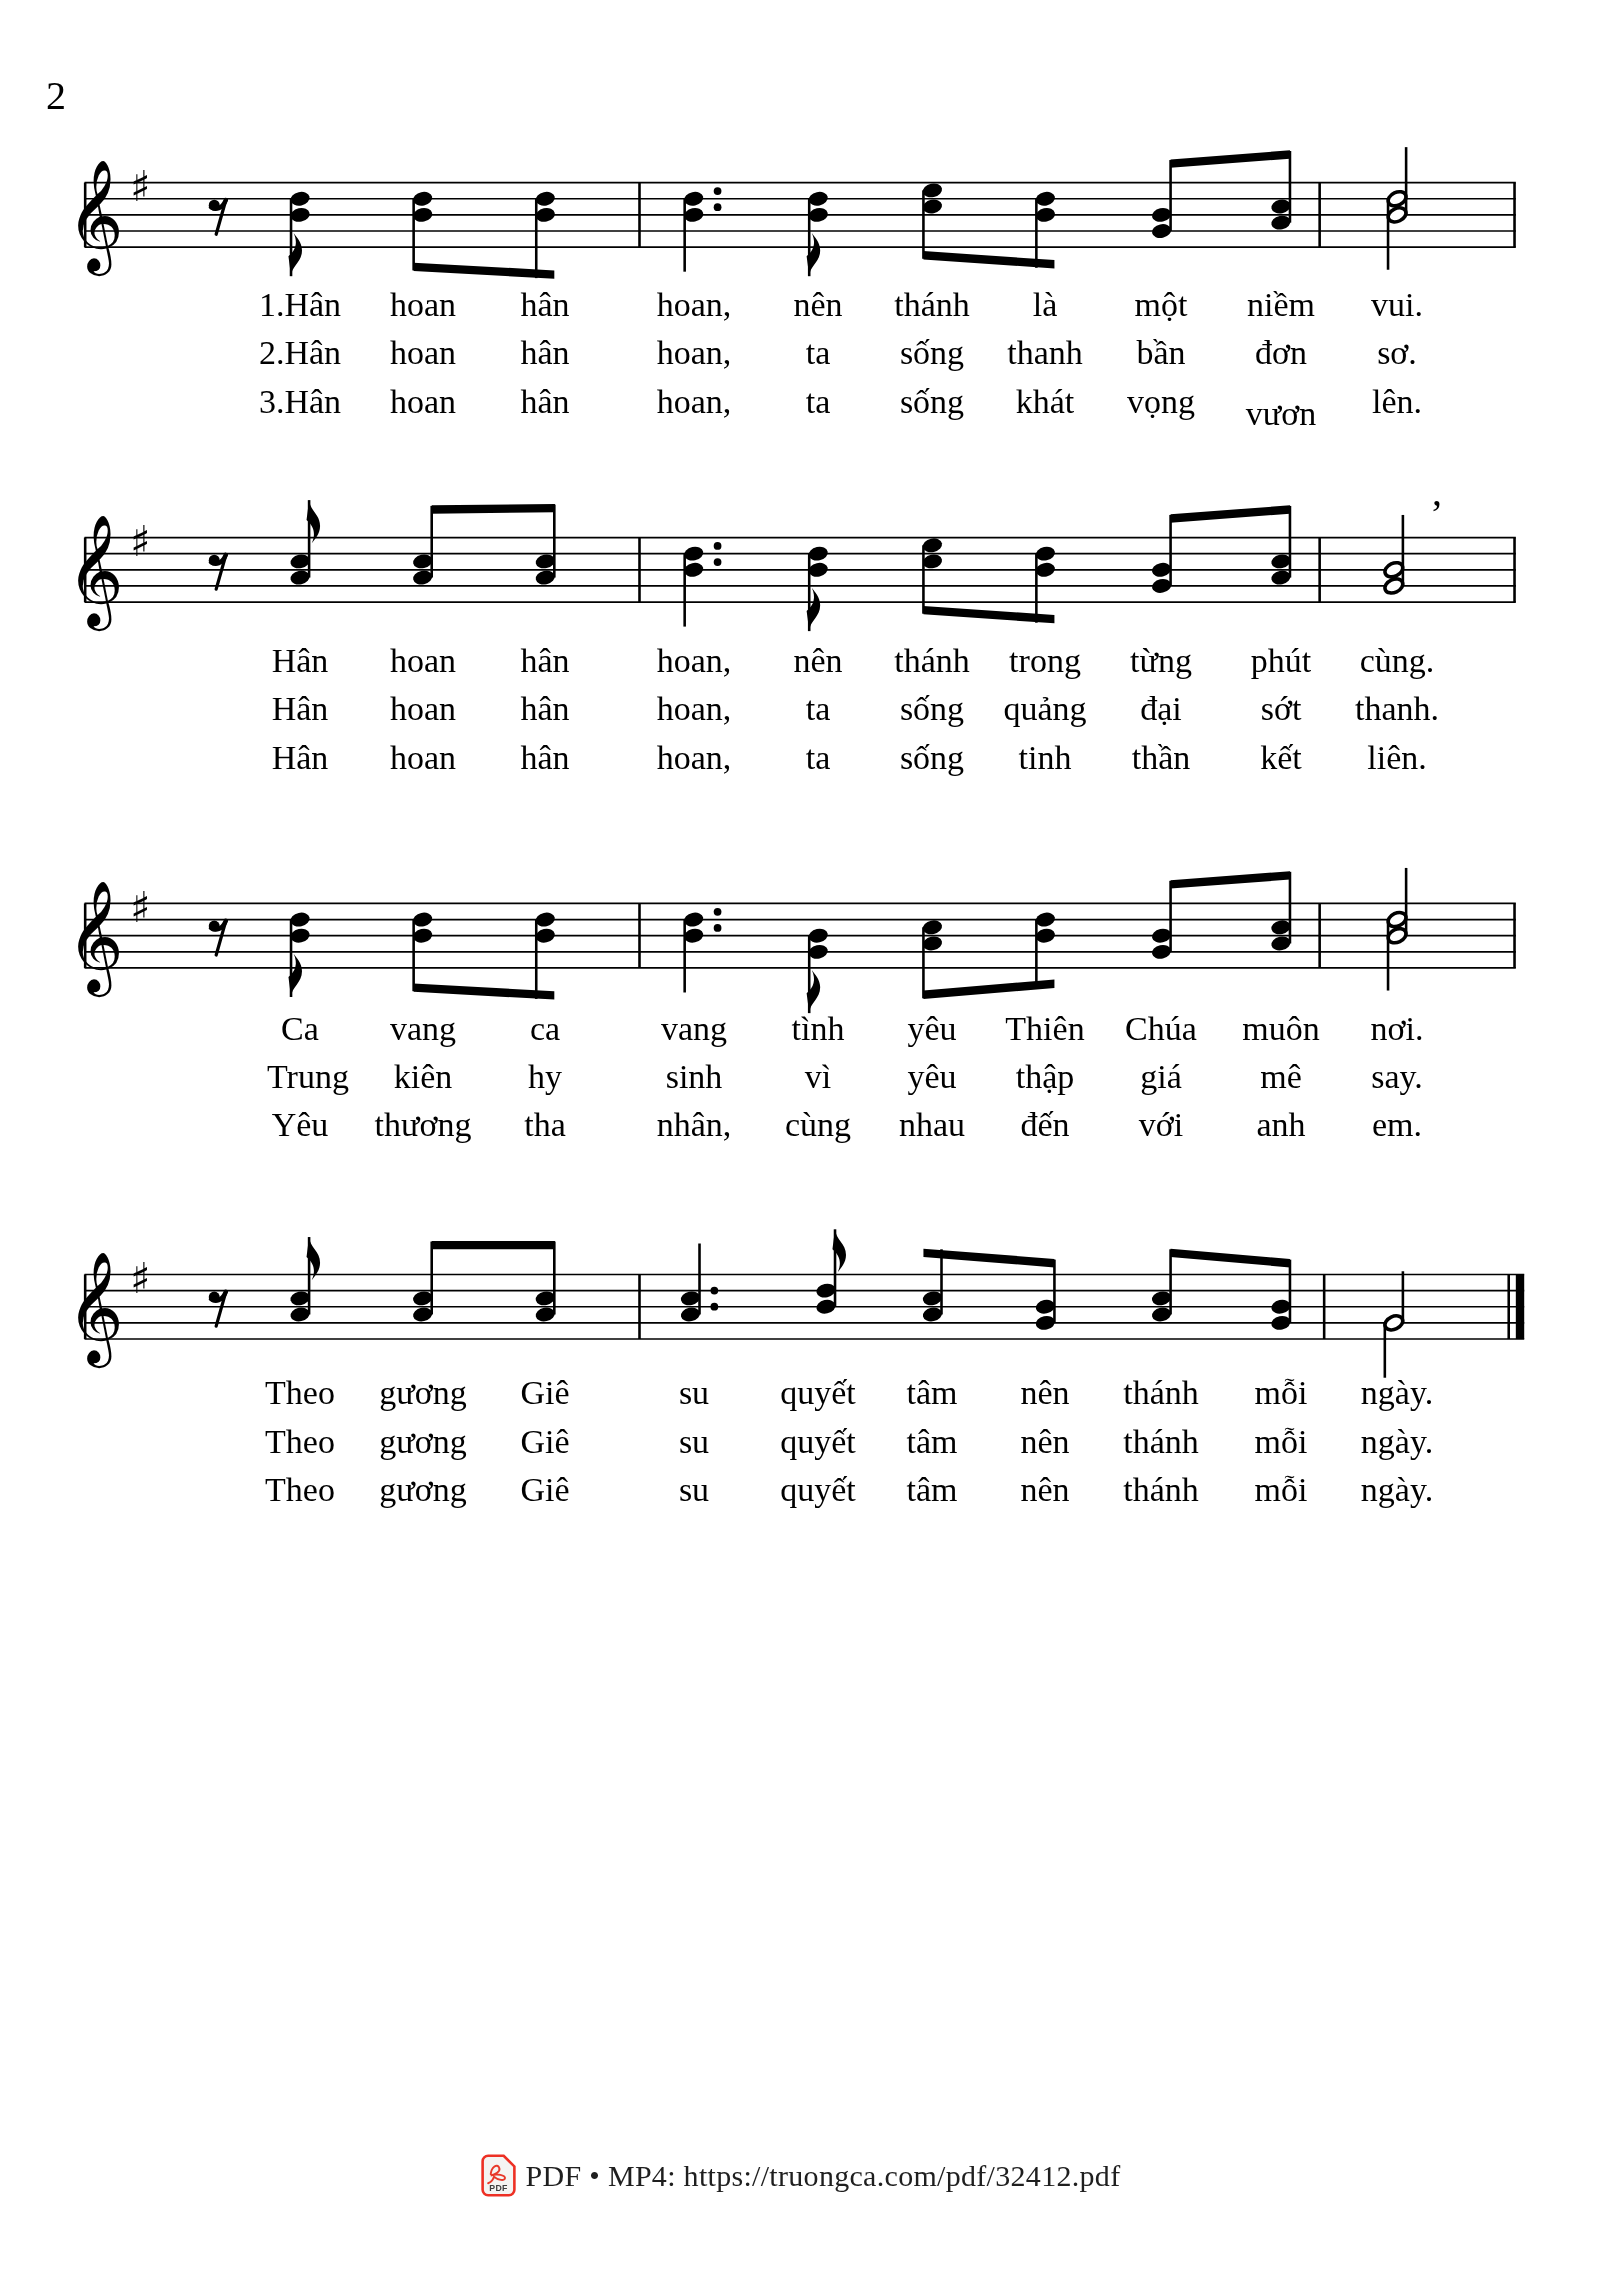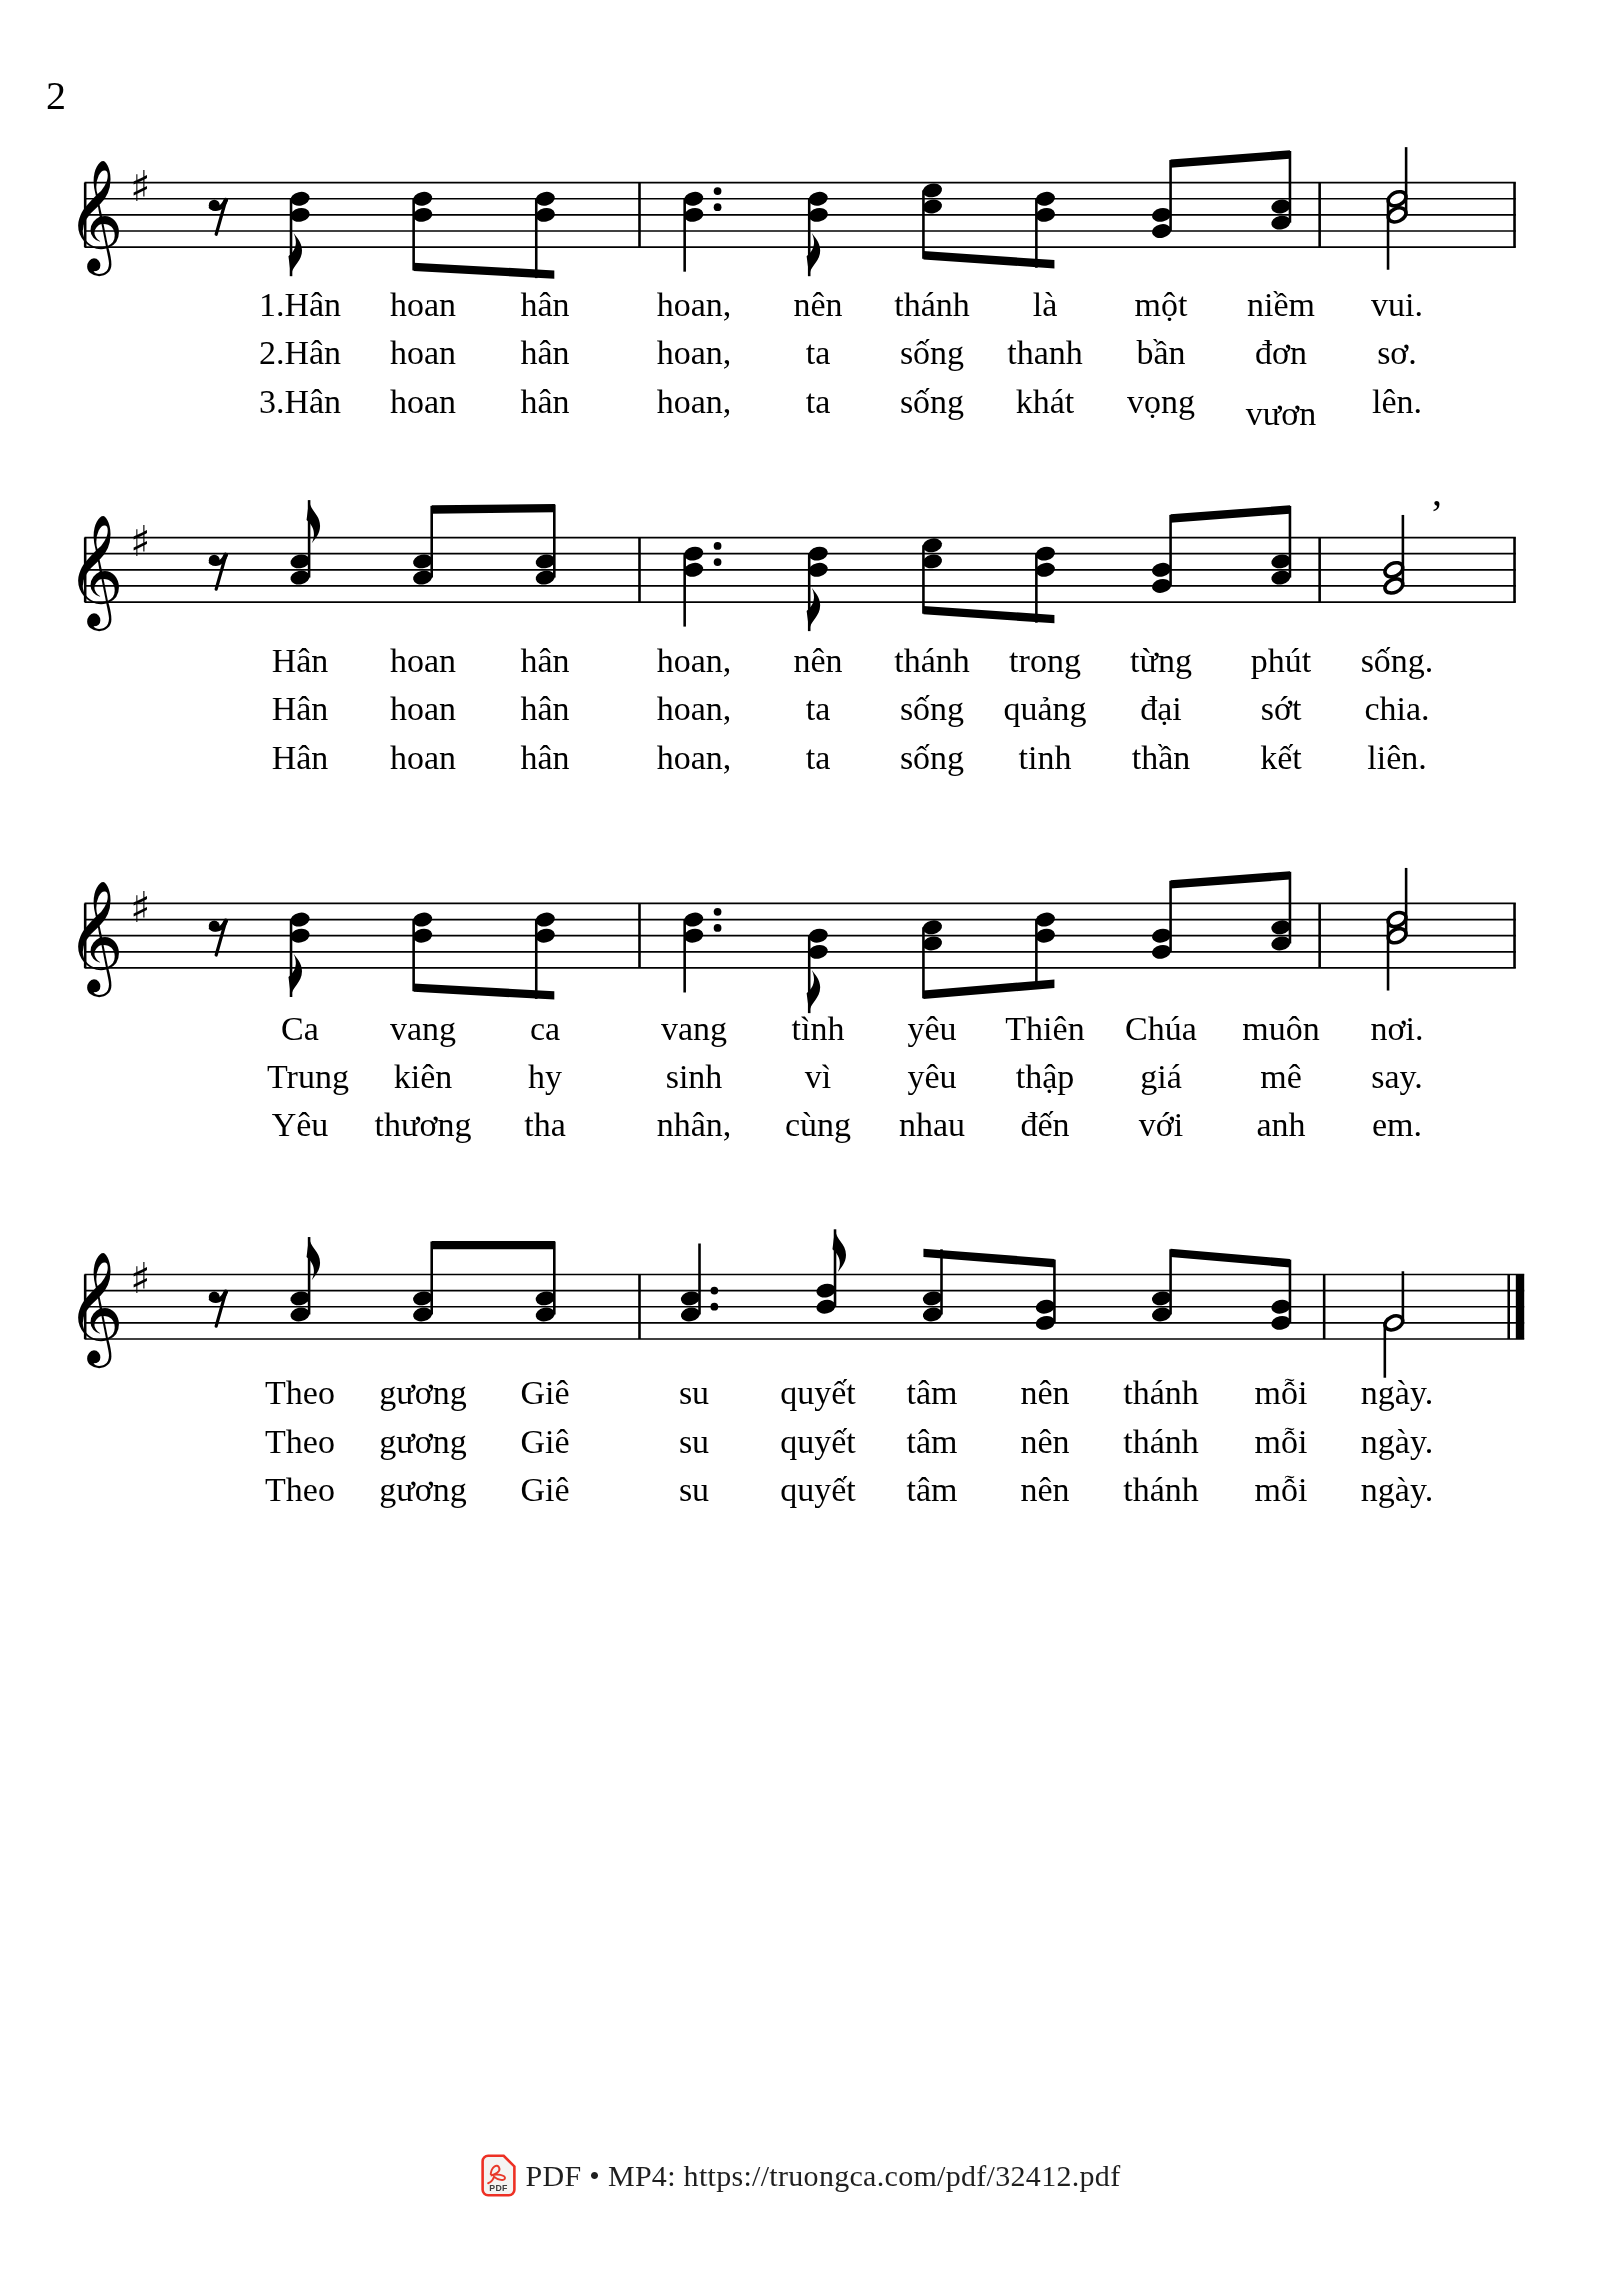--- a/index.html
+++ b/index.html
@@ -376,31 +376,31 @@
       <span class="lyric-word" style="left: 1397px; top: 385px;">lên.</span>
       <span class="lyric-word" style="left: 300px; top: 644px;">Hân</span>
       <span class="lyric-word" style="left: 423px; top: 644px;">hoan</span>
       <span class="lyric-word" style="left: 545px; top: 644px;">hân</span>
       <span class="lyric-word" style="left: 694px; top: 644px;">hoan,</span>
       <span class="lyric-word" style="left: 818px; top: 644px;">nên</span>
       <span class="lyric-word" style="left: 932px; top: 644px;">thánh</span>
       <span class="lyric-word" style="left: 1045px; top: 644px;">trong</span>
       <span class="lyric-word" style="left: 1161px; top: 644px;">từng</span>
       <span class="lyric-word" style="left: 1281px; top: 644px;">phút</span>
-      <span class="lyric-word" style="left: 1397px; top: 644px;">sống.</span>
+      <span class="lyric-word" style="left: 1397px; top: 644px;">cùng.</span>
       <span class="lyric-word" style="left: 300px; top: 692px;">Hân</span>
       <span class="lyric-word" style="left: 423px; top: 692px;">hoan</span>
       <span class="lyric-word" style="left: 545px; top: 692px;">hân</span>
       <span class="lyric-word" style="left: 694px; top: 692px;">hoan,</span>
       <span class="lyric-word" style="left: 818px; top: 692px;">ta</span>
       <span class="lyric-word" style="left: 932px; top: 692px;">sống</span>
       <span class="lyric-word" style="left: 1045px; top: 692px;">quảng</span>
       <span class="lyric-word" style="left: 1161px; top: 692px;">đại</span>
       <span class="lyric-word" style="left: 1281px; top: 692px;">sớt</span>
-      <span class="lyric-word" style="left: 1397px; top: 692px;">chia.</span>
+      <span class="lyric-word" style="left: 1397px; top: 692px;">thanh.</span>
       <span class="lyric-word" style="left: 300px; top: 741px;">Hân</span>
       <span class="lyric-word" style="left: 423px; top: 741px;">hoan</span>
       <span class="lyric-word" style="left: 545px; top: 741px;">hân</span>
       <span class="lyric-word" style="left: 694px; top: 741px;">hoan,</span>
       <span class="lyric-word" style="left: 818px; top: 741px;">ta</span>
       <span class="lyric-word" style="left: 932px; top: 741px;">sống</span>
       <span class="lyric-word" style="left: 1045px; top: 741px;">tinh</span>
       <span class="lyric-word" style="left: 1161px; top: 741px;">thần</span>
       <span class="lyric-word" style="left: 1281px; top: 741px;">kết</span>
       <span class="lyric-word" style="left: 1397px; top: 741px;">liên.</span>

